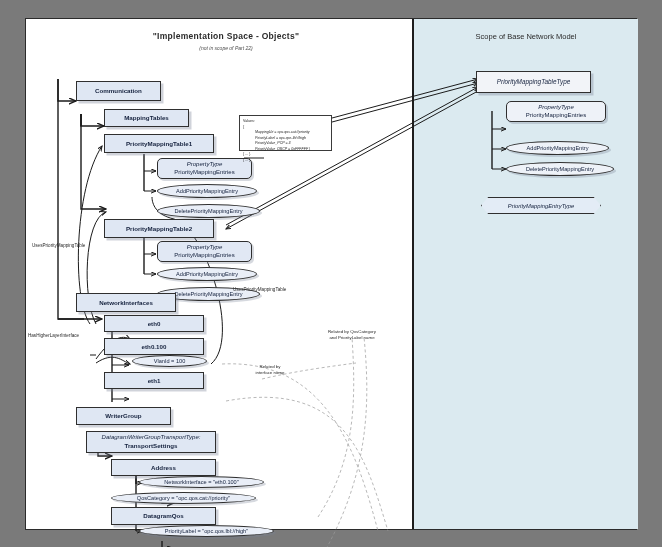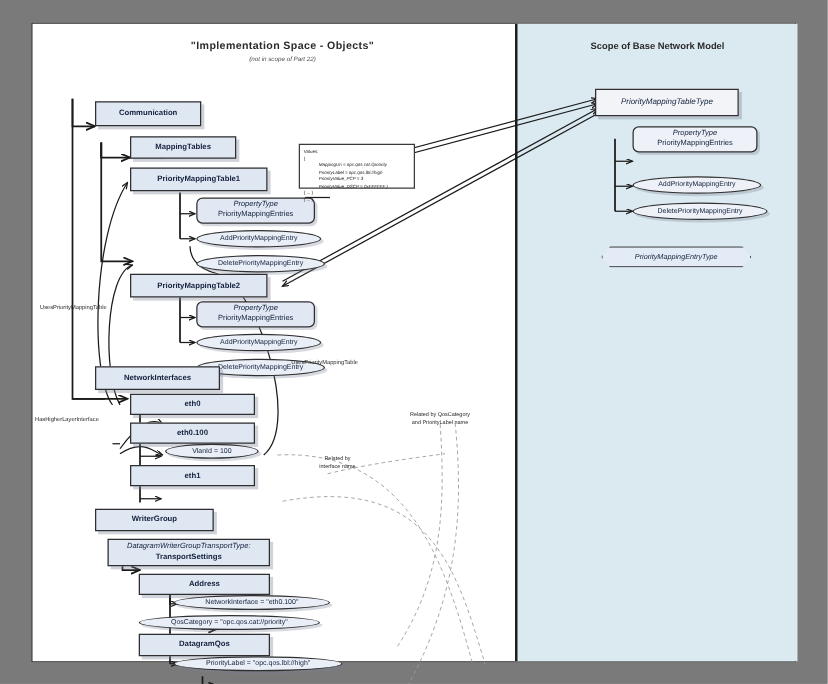--- a/index.html
+++ b/index.html
@@ -8,21 +8,21 @@
   #frame{position:absolute;left:25px;top:18px;width:612px;height:512px;
          background:#ffffff;border:1px solid #2b2b2b;box-sizing:border-box;}
 
   
   #scope-panel{position:absolute;left:386px;top:0;width:226px;height:510px;
                background:#dbeaf0;border-left:2px solid #1d1d1d;box-sizing:border-box;}
 
   .ttl{position:absolute;text-align:center;color:#2b2b2b;}
   #left-title{left:60px;top:12px;width:280px;font-size:8.5px;font-weight:600;letter-spacing:.3px;}
   #left-sub{left:80px;top:26px;width:240px;font-size:5px;font-style:italic;color:#4a4a4a;}
-  #right-title{left:400px;top:13px;width:200px;font-size:7.5px;font-weight:700;}
+  #right-title{left:400px;top:13px;width:200px;font-size:7.5px;font-weight:400;}
 
   
   .node{position:absolute;box-sizing:border-box;background:#dfe7f3;
         border:1px solid #2f2f2f;display:flex;flex-direction:column;
         align-items:center;justify-content:center;
         font-size:6.2px;color:#14213d;text-align:center;line-height:1.25;
         box-shadow:2.5px 2.5px 0 rgba(120,130,150,.35);}
   .node b{font-weight:700;}
   .node i{font-style:italic;font-weight:400;font-size:6px;}
 

